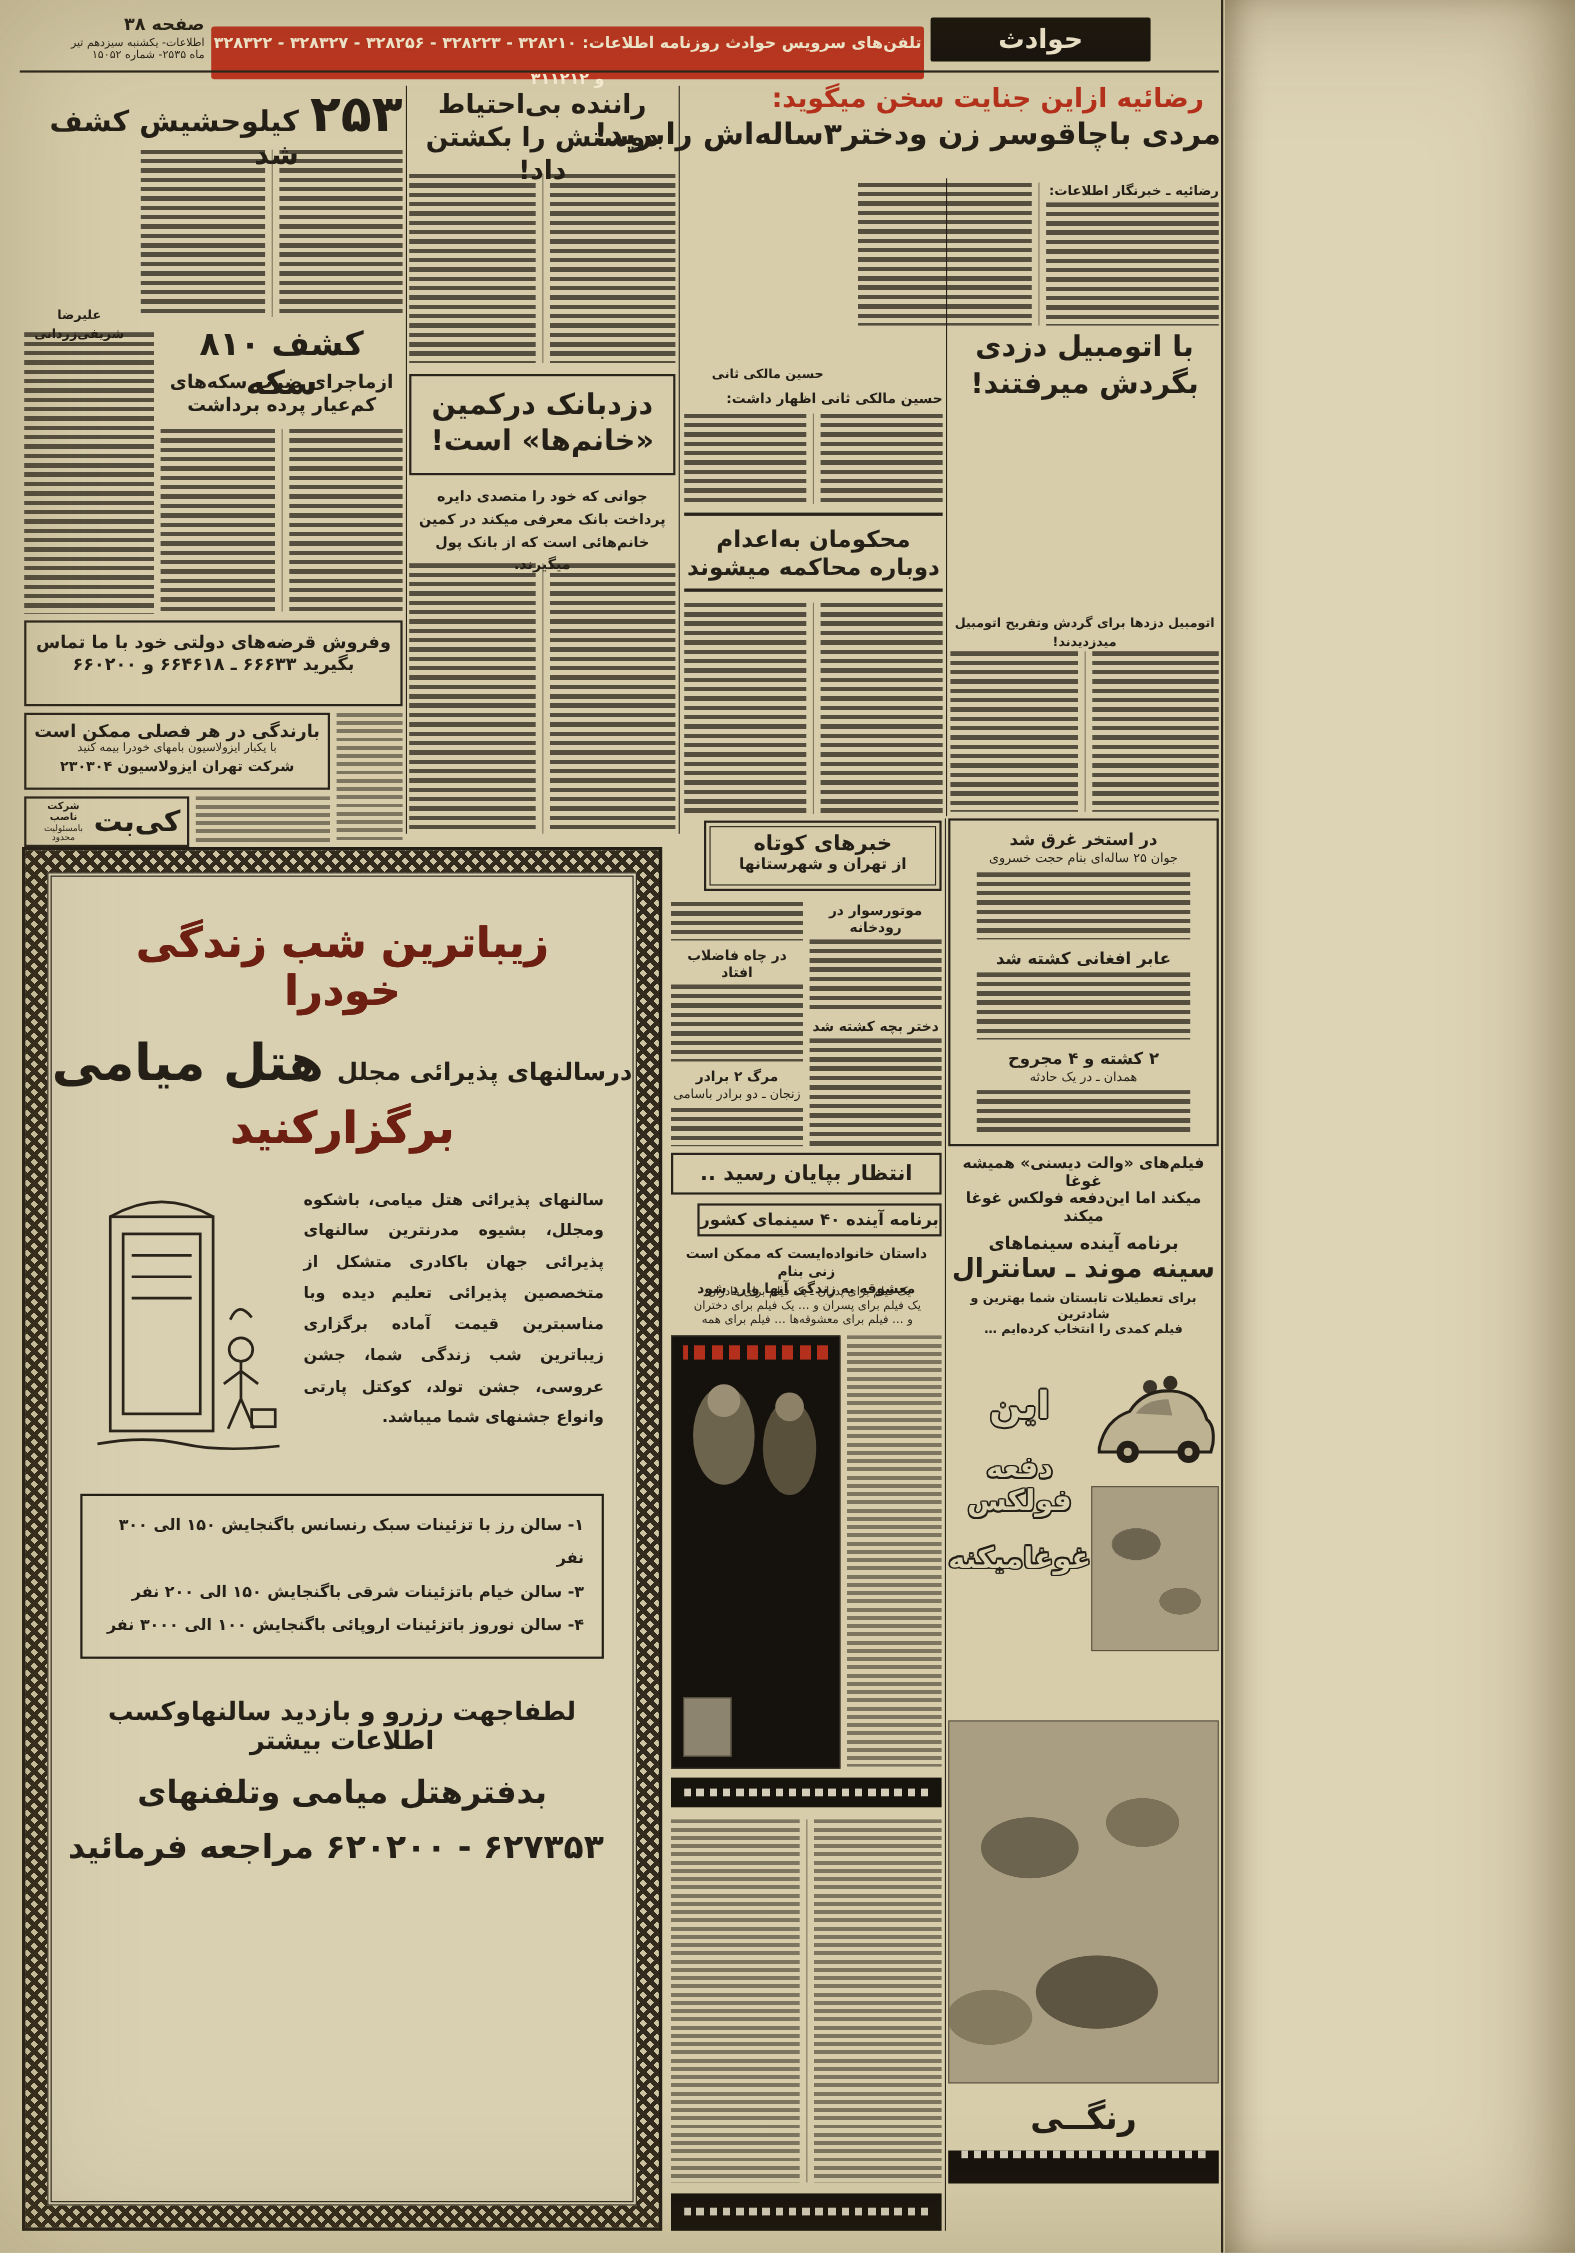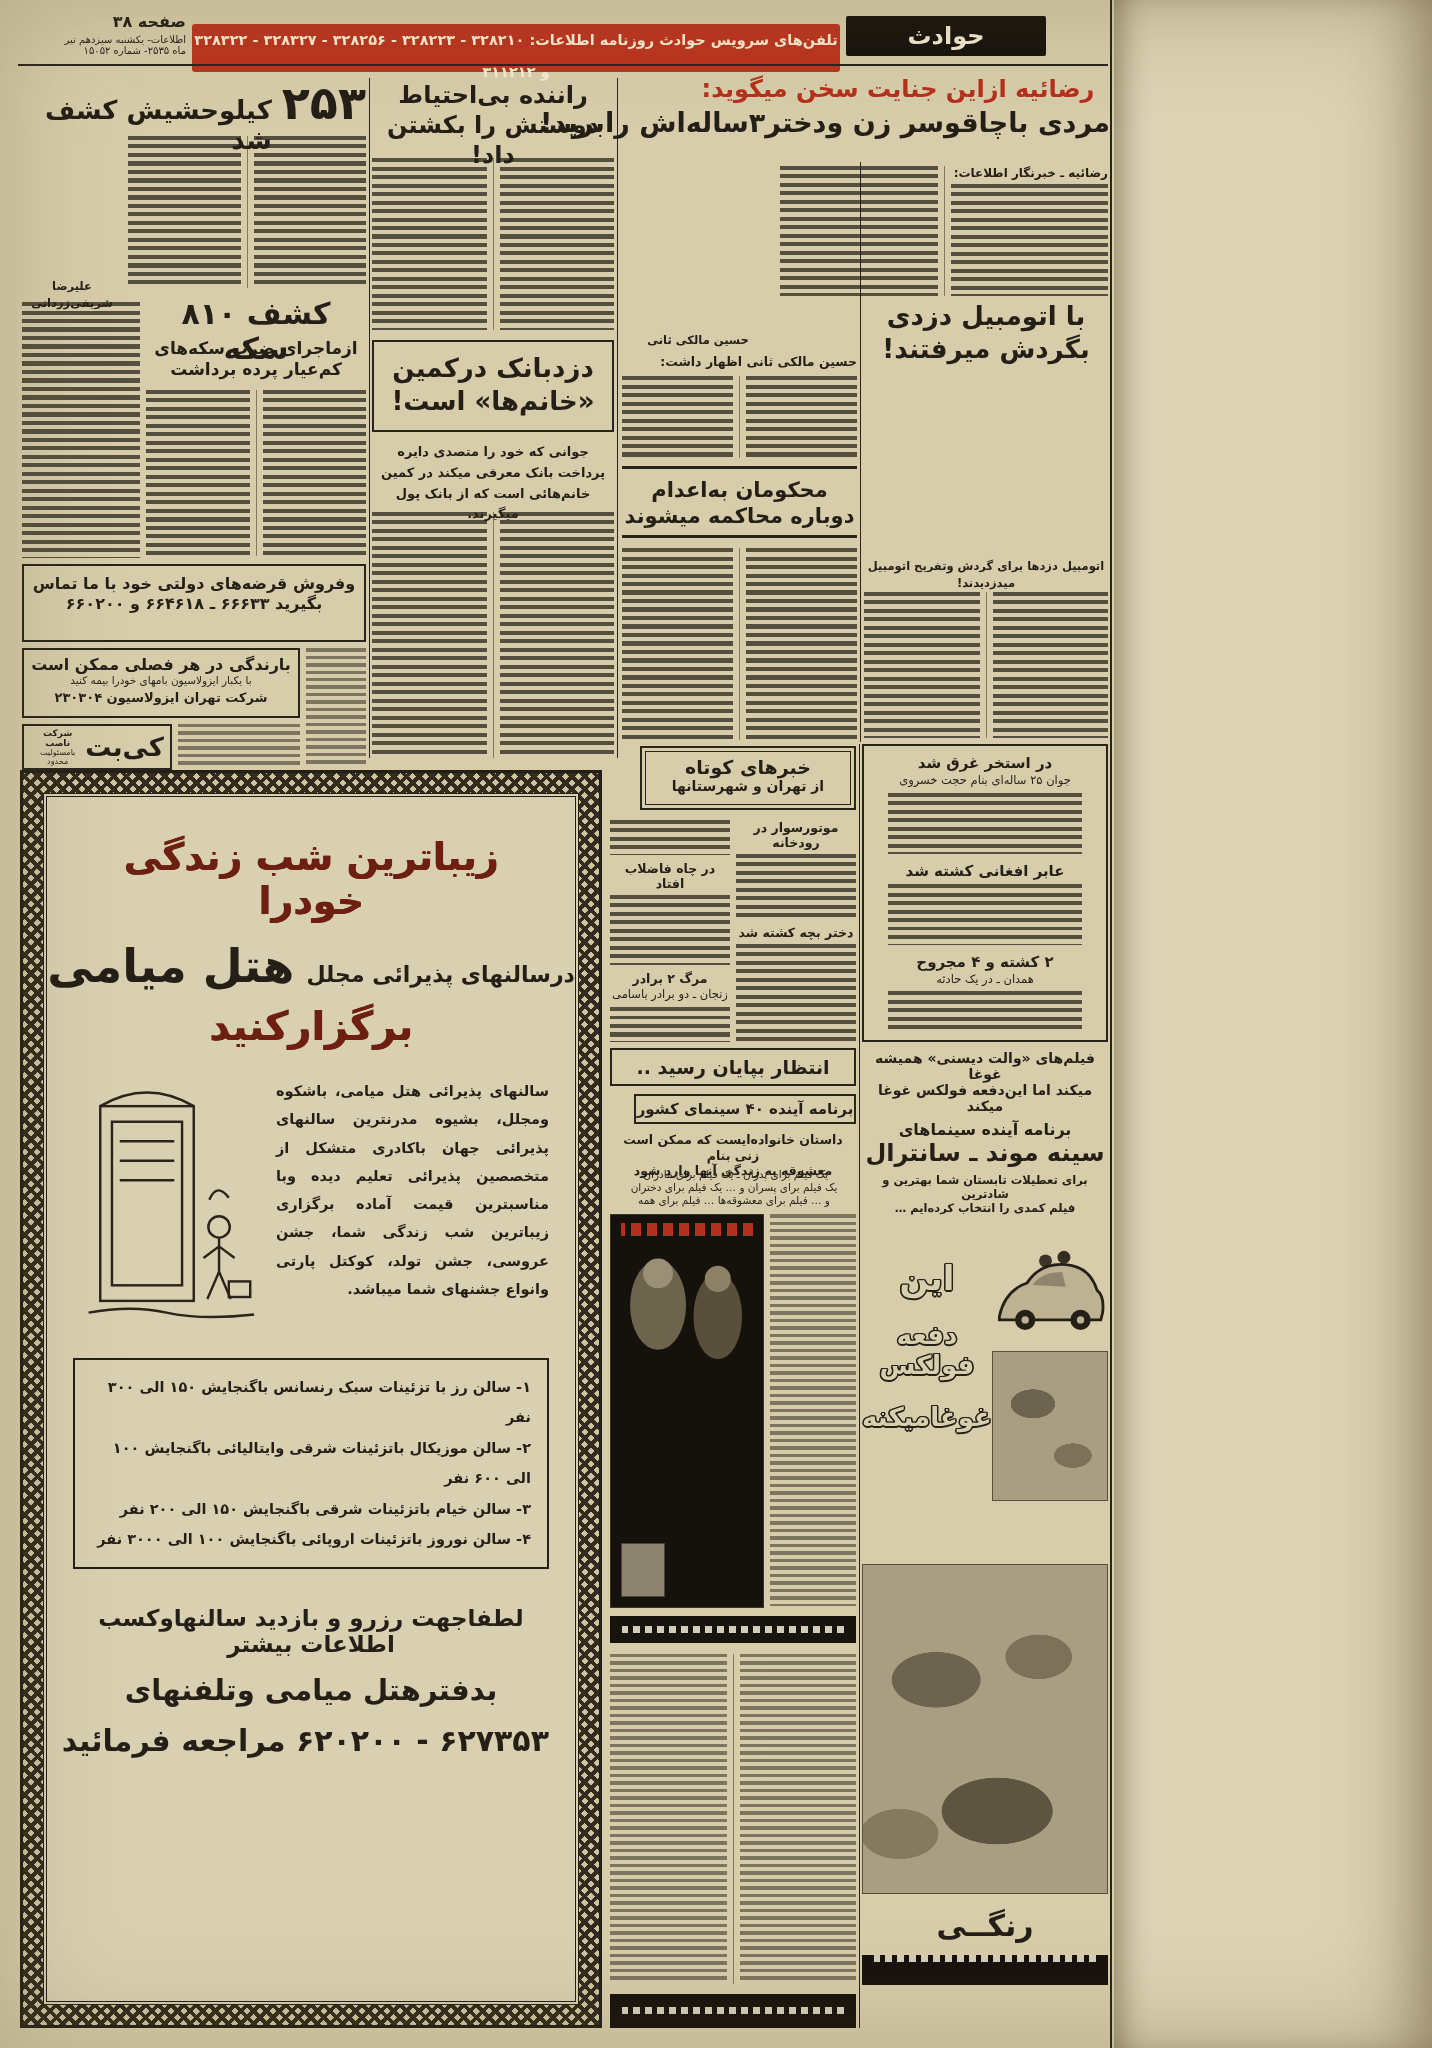--- a/index.html
+++ b/index.html
@@ -217,21 +217,20 @@
           <path d="M150 159 L150 194 M150 168 L134 180 M150 168 L166 180 M150 194 L138 222 M150 194 L162 222"></path>
           <rect x="160" y="204" width="22" height="16"></rect>
           <path d="M16 236 Q60 228 96 236 T186 238"></path>
             <path d="M140 120 q8 -18 20 -2"></path>
           <path d="M48 60 h56 M48 80 h56 M48 100 h56"></path>
         </svg>
       </div>
     </div>
     <div style="border:2.5px solid #241f17;padding:12px 16px;margin-top:26px">
       <div class="b" style="font-size:14.5px;line-height:2.1">۱- سالن رز با تزئینات سبک رنسانس باگنجایش ۱۵۰ الی ۳۰۰ نفر</div>
-      <div class="b" style="font-size:14.5px;line-height:2.1">۲- سالن موزیکال باتزئینات شرقی وایتالیائی باگنجایش ۱۰۰ الی ۶۰۰ نفر</div>
       <div class="b" style="font-size:14.5px;line-height:2.1">۳- سالن خیام باتزئینات شرقی باگنجایش ۱۵۰ الی ۲۰۰ نفر</div>
       <div class="b" style="font-size:14.5px;line-height:2.1">۴- سالن نوروز باتزئینات اروپائی باگنجایش ۱۰۰ الی ۳۰۰۰ نفر</div>
     </div>
     <div class="c b" style="font-size:23px;margin-top:36px">لطفاجهت رزرو و بازدید سالنهاوکسب اطلاعات بیشتر</div>
     <div class="c b" style="font-size:29px;margin-top:16px">بدفترهتل میامی وتلفنهای</div>
     <div class="c b nw" style="font-size:30px;margin-top:16px">۶۲۷۳۵۳ - ۶۲۰۲۰۰ مراجعه فرمائید</div>
   </div>
 </div>
 
 <div class="abs box c" style="left:640px;top:746px;width:216px;height:64px;padding:3px">

